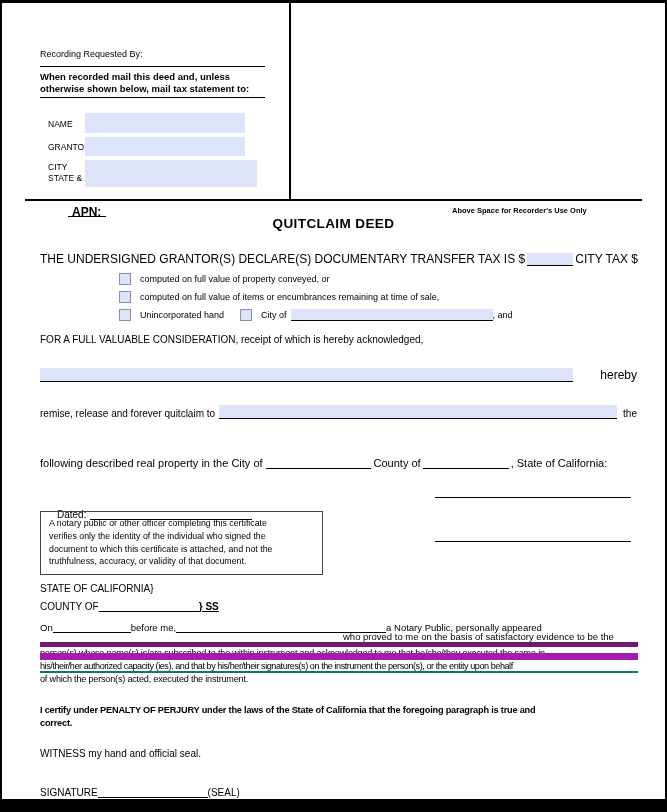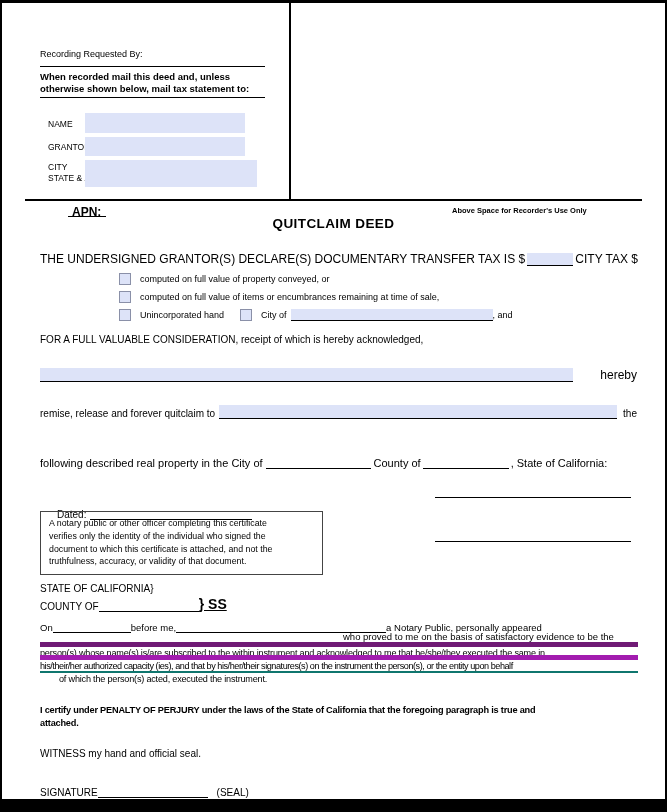--- a/index.html
+++ b/index.html
@@ -65,37 +65,37 @@
   .dated-row { left:40px; top:505px; font-size:10px; height:15px;margin-left:17px; }
   .dated-line { width:162px; margin-left:4px; }
   .sig-line1 { left:435px; top:497px; width:196px; height:1px; }
   .sig-line2 { left:435px; top:541px; width:196px; height:1px; }
 
   .notary-box { left:40px; top:511px; width:283px; border:1px solid #444; padding:5px 8px 6px 8px; font-size:8.8px; line-height:12.8px; }
 
   .t-state { left:40px; top:583px; font-size:10px; }
   .county-row { left:40px; top:597px; font-size:10px; height:15px; }
   .county-line { width:100px; }
-  .t-ss { font-weight:bold; font-size:14px;text-decoration:underline; }
+  .t-ss { font-weight:bold; font-size:10px;text-decoration:underline; }
 
   .ack-rowA { left:40px; top:618px; font-size:9.5px; height:15px; }
   .on-line { width:78px; }
   .before-line { width:210px; }
   .ack-rowB { left:40px; top:633px; right:29px; font-size:9.5px; height:14px; border-bottom:5px solid #701a75; }
   .spacerB { display:inline-block; width:303px; }
   .ack-body { white-space:nowrap; overflow:hidden; line-height:13px; }
-  .ack-rowC { left:40px; top:647px; right:29px; font-size:9.1px; letter-spacing:-0.2px; height:13px; border-bottom:5px solid #a21caf; }
+  .ack-rowC { left:40px; top:647px; right:29px; font-size:9.1px; letter-spacing:-0.2px; height:13px; border-bottom:7px solid #a21caf; }
   .ack-rowD { left:40px; top:660px; right:29px; font-size:9.1px; letter-spacing:-0.45px; height:13px; border-bottom:2px solid #0f766e; }
-  .ack-rowE { left:40px; top:673px; font-size:9.1px; letter-spacing:-0.2px; height:13px;margin-left:19px; }
+  .ack-rowE { left:40px; top:673px; font-size:9.1px; letter-spacing:-0.2px; height:13px; }
 
   .t-cert { left:40px; top:704px; font-size:9.2px; font-weight:bold; line-height:13px; letter-spacing:-0.2px; white-space:nowrap; }
   .t-witness { left:40px; top:748px; font-size:10px; }
   .sig-row { left:40px; top:783px; font-size:10px; height:15px; }
   .sig-name-line { width:110px; }
-  .t-seal { margin-left:9px; }
+  .t-seal { }
 </style>
 </head>
 <body>
 
 <div class="page">
 
   <div class="abs border-top"></div>
   <div class="abs border-left"></div>
   <div class="abs border-right"></div>
 
@@ -206,21 +206,21 @@
     <span class="spacerB"></span>
     <span>who proved to me on the basis of satisfactory evidence to be the</span>
   </div>
 
   <div class="abs ack-body ack-rowC">person(s) whose name(s) is/are subscribed to the within instrument and acknowledged to me that he/she/they executed the same in</div>
   <div class="abs ack-body ack-rowD">his/their/her authorized capacity (ies), and that by his/her/their signatures(s) on the instrument the person(s), or the entity upon behalf</div>
   <div class="abs ack-body ack-rowE">of which the person(s) acted, executed the instrument.</div>
 
   <div class="abs t-cert">
     <span class="blk">I certify under PENALTY OF PERJURY under the laws of the State of California that the foregoing paragraph is true and</span>
-    <span class="blk">attached.</span>
+    <span class="blk">correct.</span>
   </div>
 
   <div class="abs t-witness">WITNESS my hand and official seal.</div>
 
   <div class="abs row sig-row">
     <span>SIGNATURE</span>
     <span class="uline sig-name-line"></span>
     <span class="t-seal">(SEAL)</span>
   </div>
 

